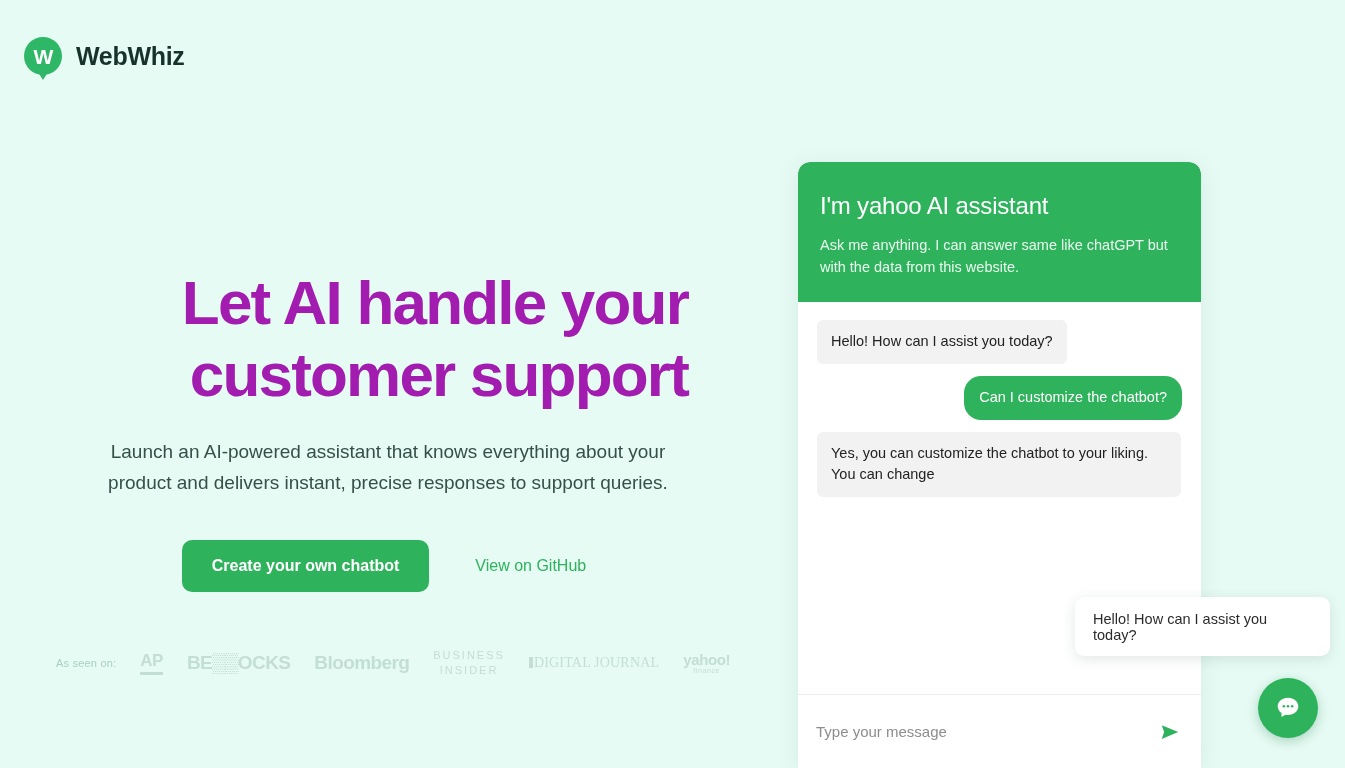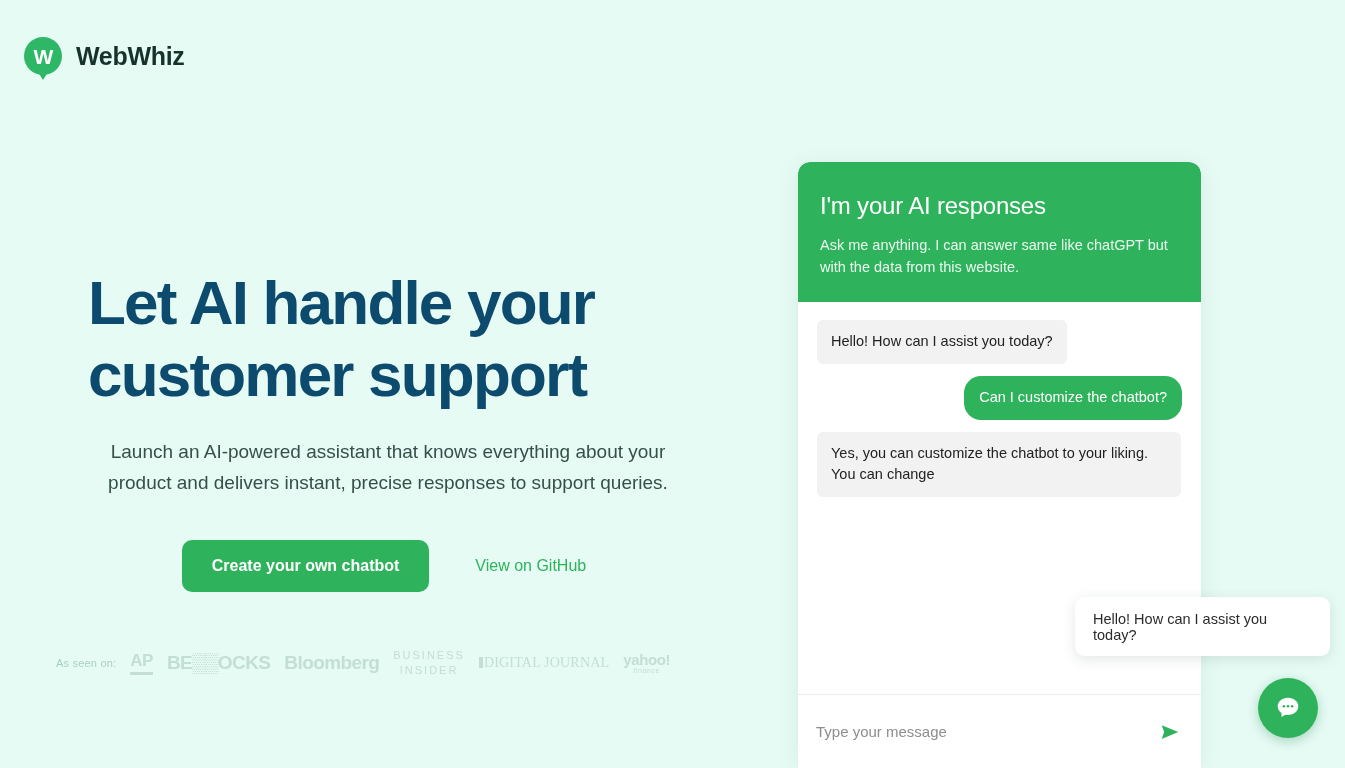--- a/index.html
+++ b/index.html
@@ -105,22 +105,22 @@
     top: 112px;
     width: 760px;
     padding-left: 56px;
     padding-right: 40px;
   }
   .hero-title {
     font-size: 62px;
     line-height: 1.16;
     font-weight: bold;
     letter-spacing: -1.8px;
-    color: #0c4a6e;
-    text-align: left;
+    color: #a21caf;
+    text-align: right;
     margin-top: 155px;
     max-width: 600px;
     margin-left: auto;
     margin-right: auto;
   }
   .hero-sub {
     margin-top: 26px;
     font-size: 19px;
     line-height: 1.62;
     color: #35504a;
@@ -153,21 +153,21 @@
     text-decoration: none;
     cursor: pointer;
     padding: 10px 8px;
   }
 
   
   .press {
     margin-top: 56px;
     display: flex;
     align-items: center;
-    gap: 14px;
+    gap: 24px;
     padding-left: 0px;
     opacity: 1;
   }
   .press-label {
     font-size: 11px;
     color: #a9cfc3;
     letter-spacing: 0.2px;
     white-space: nowrap;
   }
   .press-logo {
@@ -390,21 +390,21 @@
     <span class="press-logo logo-dj"><span class="bar"></span><span>DIGITAL JOURNAL</span></span>
     <span class="press-logo logo-yahoo">
       <span>yahoo!</span>
       <span class="sub">finance</span>
     </span>
   </div>
 </section>
 
 <div class="chat-widget">
   <div class="chat-head">
-    <div class="chat-head-title">I'm your AI responses</div>
+    <div class="chat-head-title">I'm yahoo AI assistant</div>
     <div class="chat-head-sub">Ask me anything. I can answer same like chatGPT but with the data from this website.</div>
   </div>
 
   <div class="chat-body">
     <div class="msg msg-bot">Hello! How can I assist you today?</div>
     <div class="msg msg-user">Can I customize the chatbot?</div>
     <div class="msg msg-bot wide">Yes, you can customize the chatbot to your liking. You can change</div>
   </div>
 
   <div class="chat-foot">

